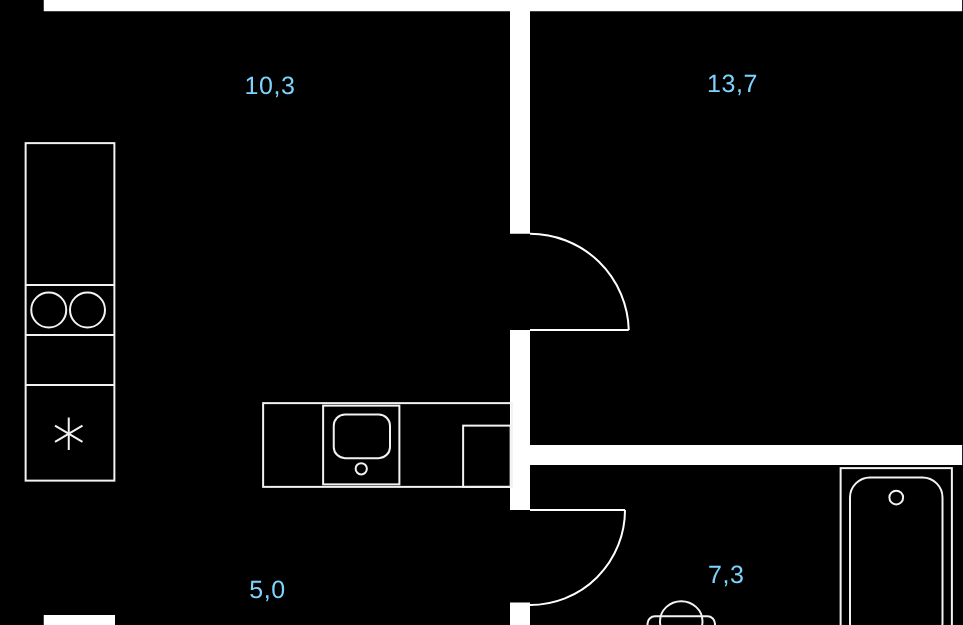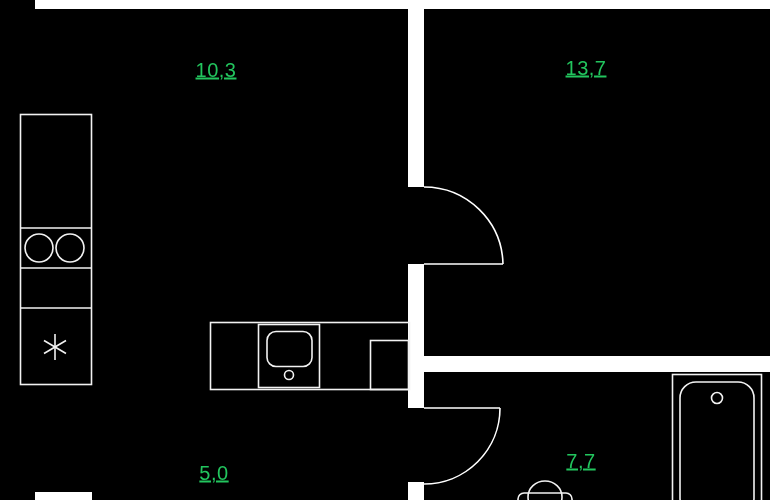--- a/index.html
+++ b/index.html
@@ -9,26 +9,25 @@
     width: 770px;
     height: 500px;
     background: #000;
     overflow: hidden;
     font-family: "Liberation Sans", sans-serif;
   }
   .stage svg { position: absolute; left: 0; top: 0; }
   .area-label {
     position: absolute;
     transform: translate(-50%, -50%);
-    color: #22c55e;
+    color: #7dd3fc;
     font-size: 20px;
     letter-spacing: 0.5px;
     white-space: nowrap;
     user-select: none;
-    text-decoration: underline;
   }
 </style>
 </head>
 <body>
 
 <div class="stage">
 
   <svg width="770" height="500" viewBox="0 0 770 500">
 
     <g fill="#ffffff" stroke="none">
@@ -80,14 +79,14 @@
       <ellipse cx="545" cy="497" rx="17" ry="16"></ellipse>
     </g>
   </svg>
 
   <span class="area-label" style="left:216px; top:70px">10,3</span>
 
   <span class="area-label" style="left:586px; top:68px">13,7</span>
 
   <span class="area-label" style="left:214px; top:473px">5,0</span>
 
-  <span class="area-label" style="left:581px; top:461px">7,7</span>
+  <span class="area-label" style="left:581px; top:461px">7,3</span>
 </div>
 
 </body></html>

